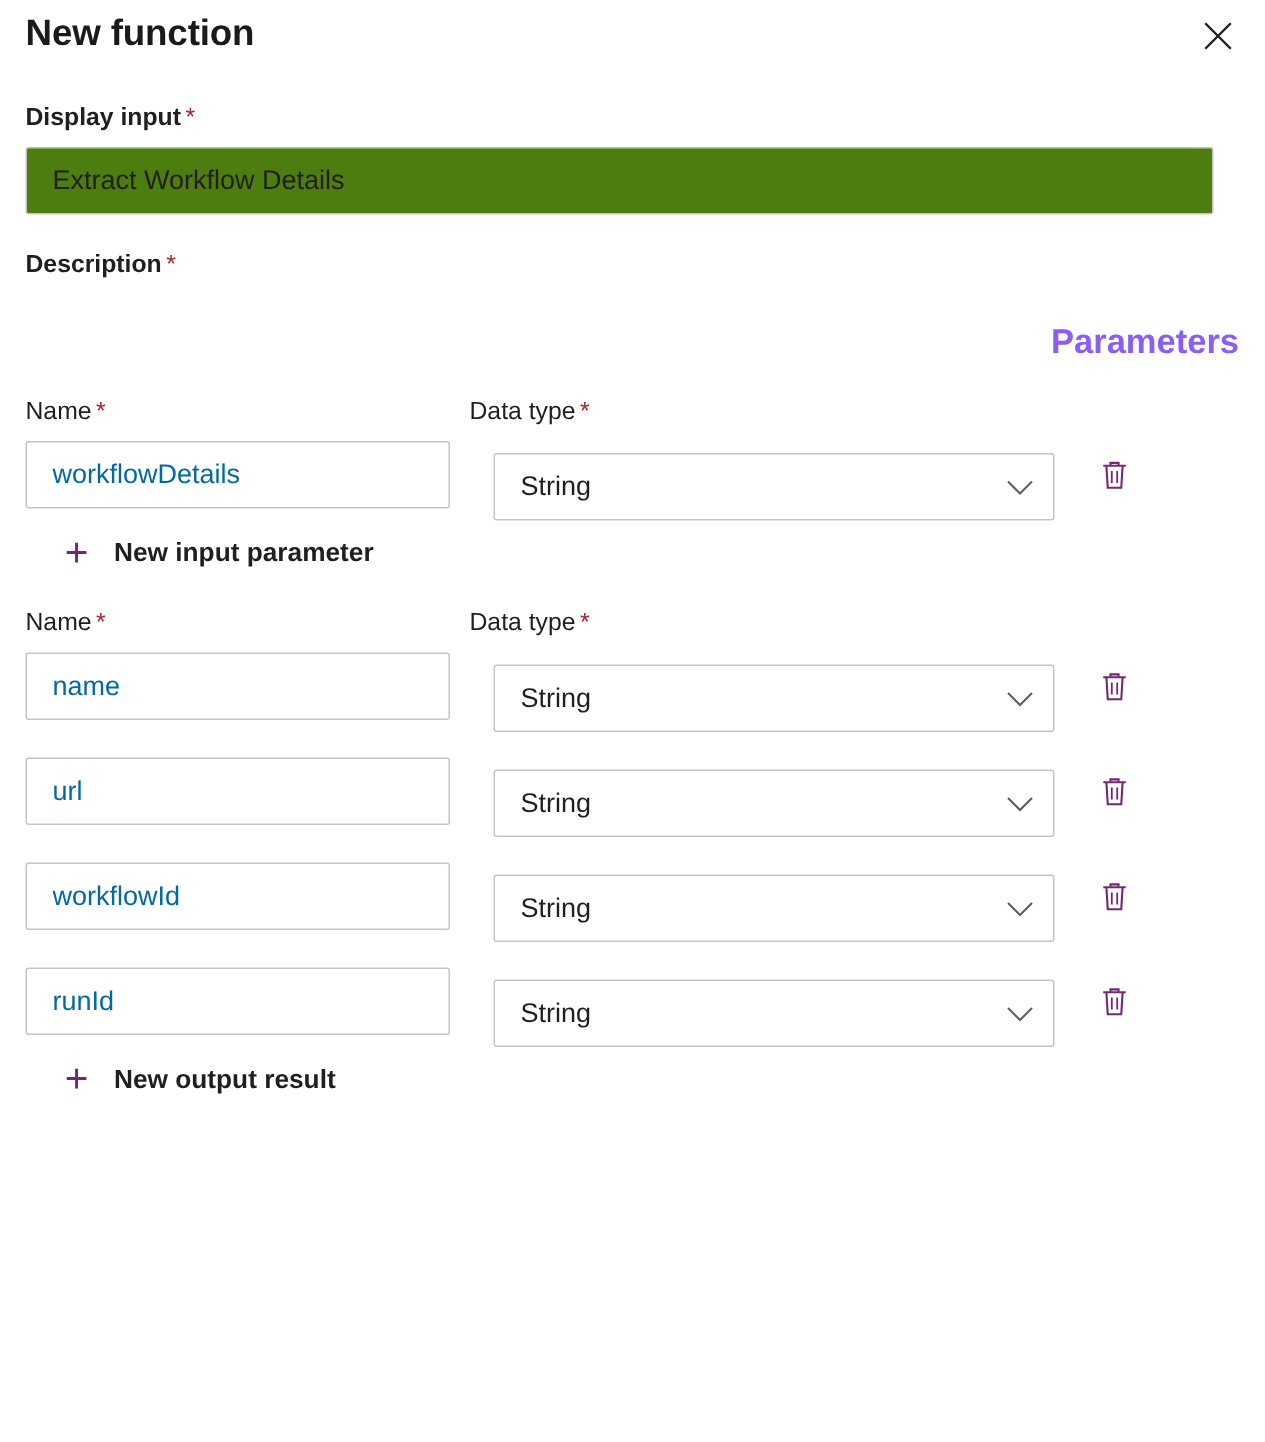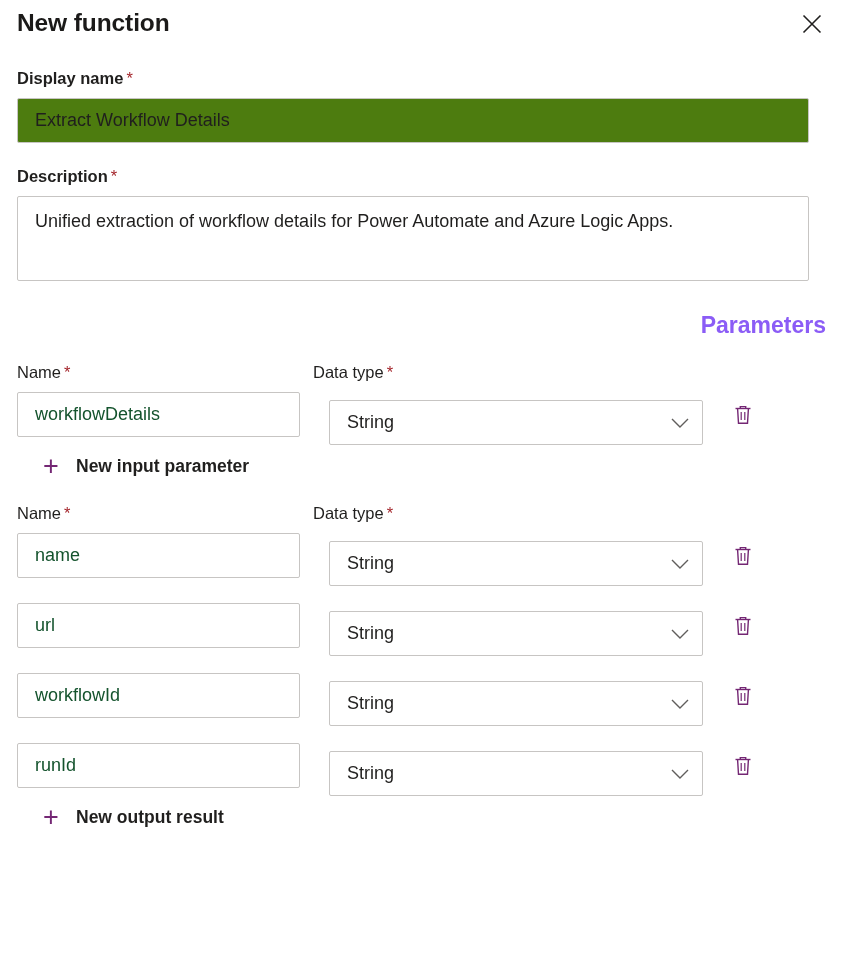--- a/index.html
+++ b/index.html
@@ -144,21 +144,21 @@
 
   .name-input {
     box-sizing: border-box;
     width: 283px;
     height: 45px;
     border: 1px solid #c7c5c3;
     border-radius: 2px;
     background: #ffffff;
     font-family: "Liberation Sans", sans-serif;
     font-size: 18px;
-    color: #14532d;
+    color: #0369a1;
     padding: 0 17px;
     outline: none;
   }
 
   .select-wrap {
     position: relative;
     margin-left: 29px;
     width: 374px;
     height: 29px;
   }
@@ -233,30 +233,29 @@
     <div class="close-btn">
       <svg width="22" height="22" viewBox="0 0 22 22" aria-hidden="true">
         <path d="M2.5 2.5 L19.5 19.5 M19.5 2.5 L2.5 19.5" stroke="currentColor" stroke-width="1.6" fill="none"></path>
       </svg>
     </div>
   </div>
 
 
   <div class="block-display-name">
     <div class="field-label">
-      <span>Display name</span><span class="req">*</span>
+      <span>Display input</span><span class="req">*</span>
     </div>
     <input class="text-input" type="text" value="Extract Workflow Details" placeholder="Enter a display name" style="">
   </div>
 
   <div class="block-description">
     <div class="field-label">
       <span>Description</span><span class="req">*</span>
     </div>
-    <textarea class="textarea-input" placeholder="Enter a description" style="">Unified extraction of workflow details for Power Automate and Azure Logic Apps.</textarea>
   </div>
 
   <div class="section-title">Parameters</div>
 
   <div class="param-group">
     <div class="col-headers">
       <div class="col-name-head">
         <span>Name</span><span class="req">*</span>
       </div>
       <div class="col-type-head">

